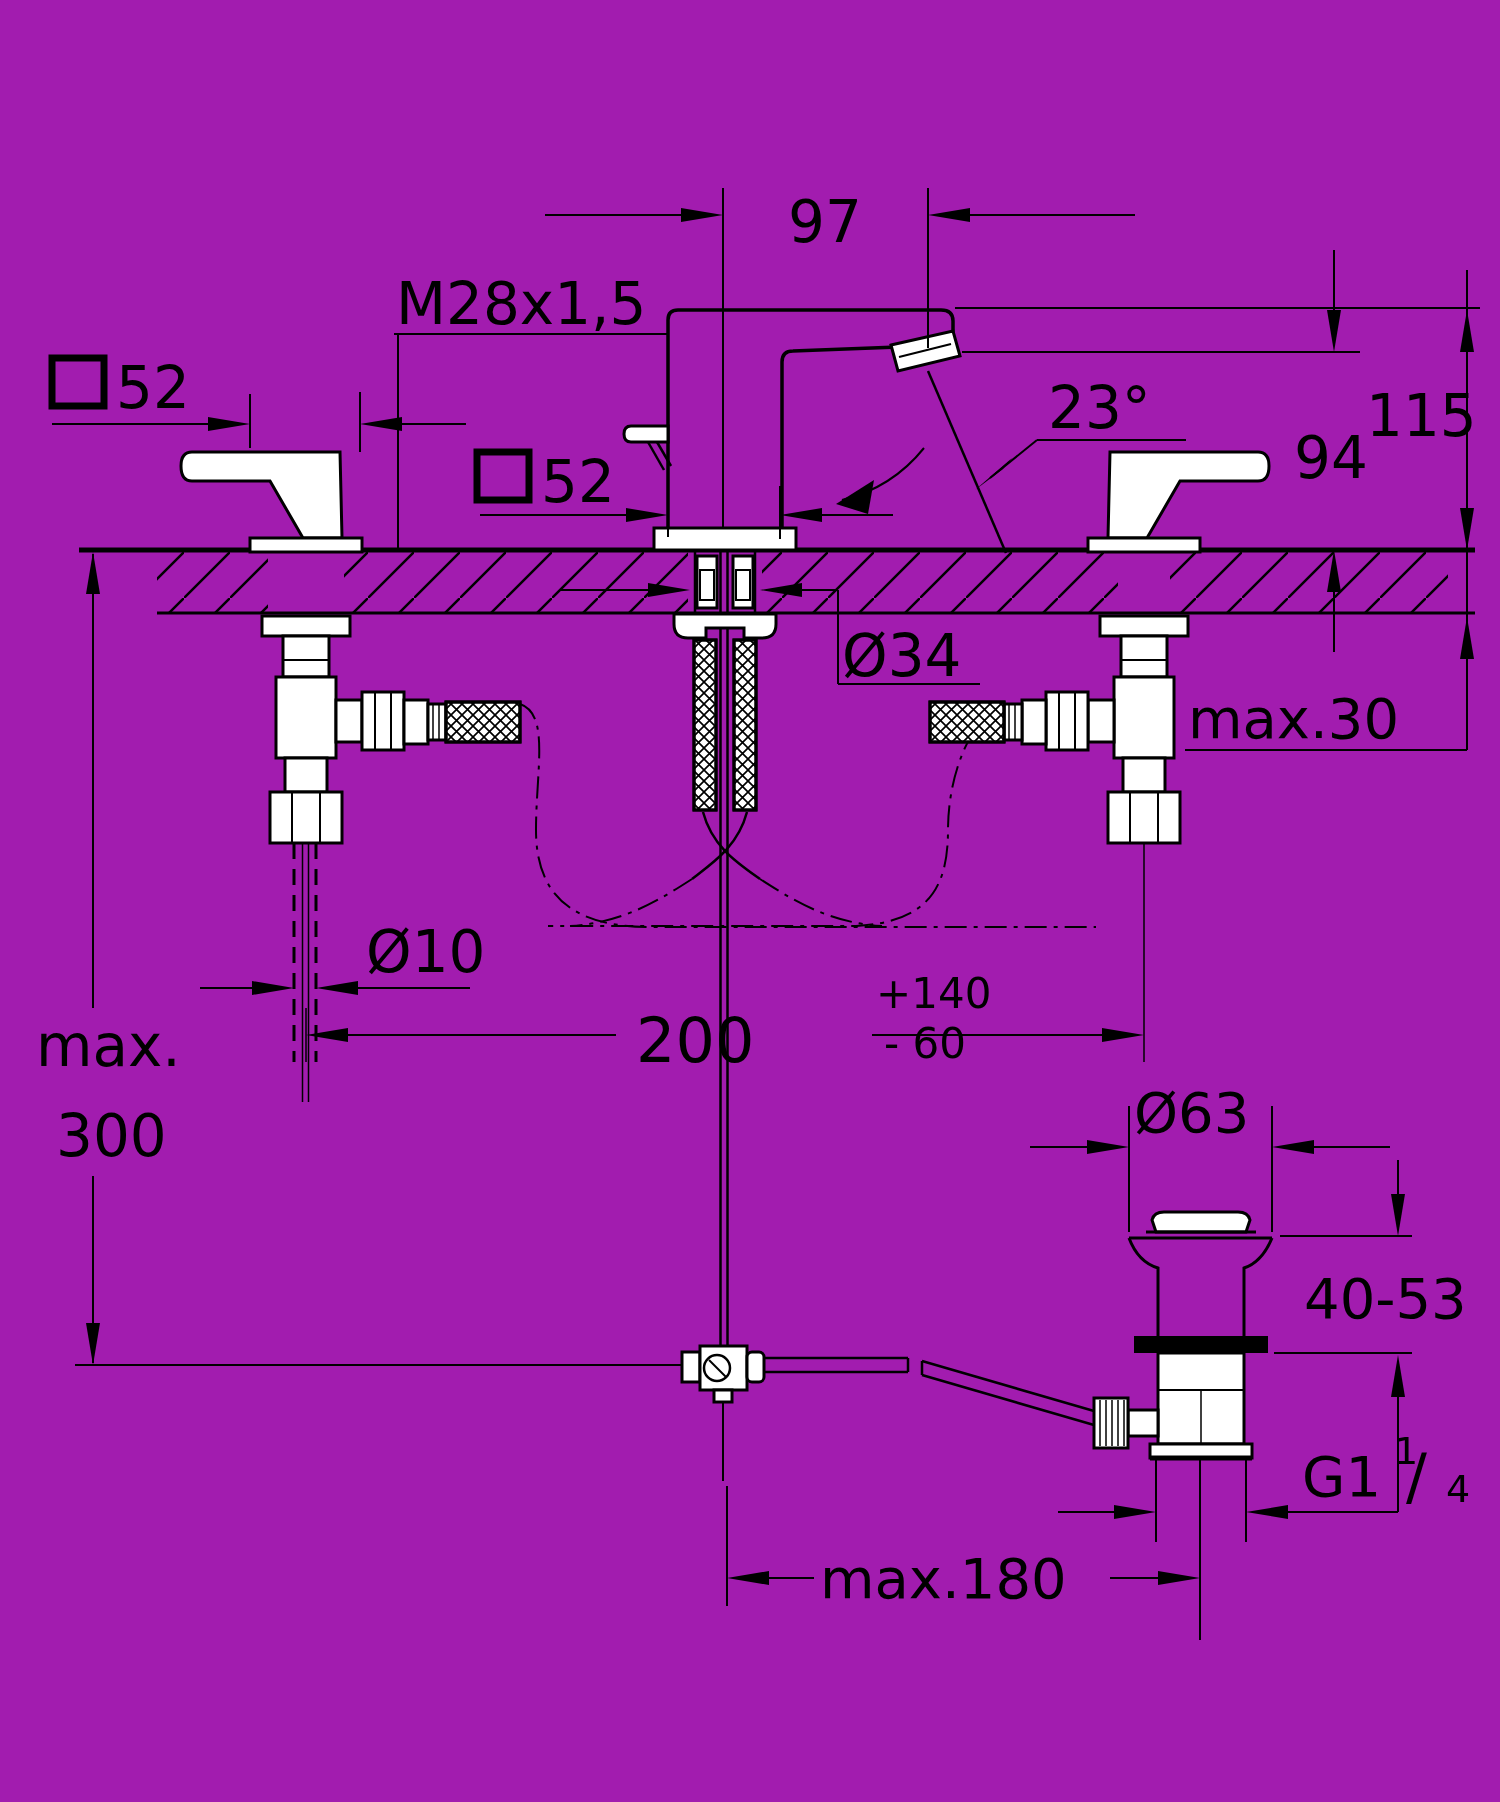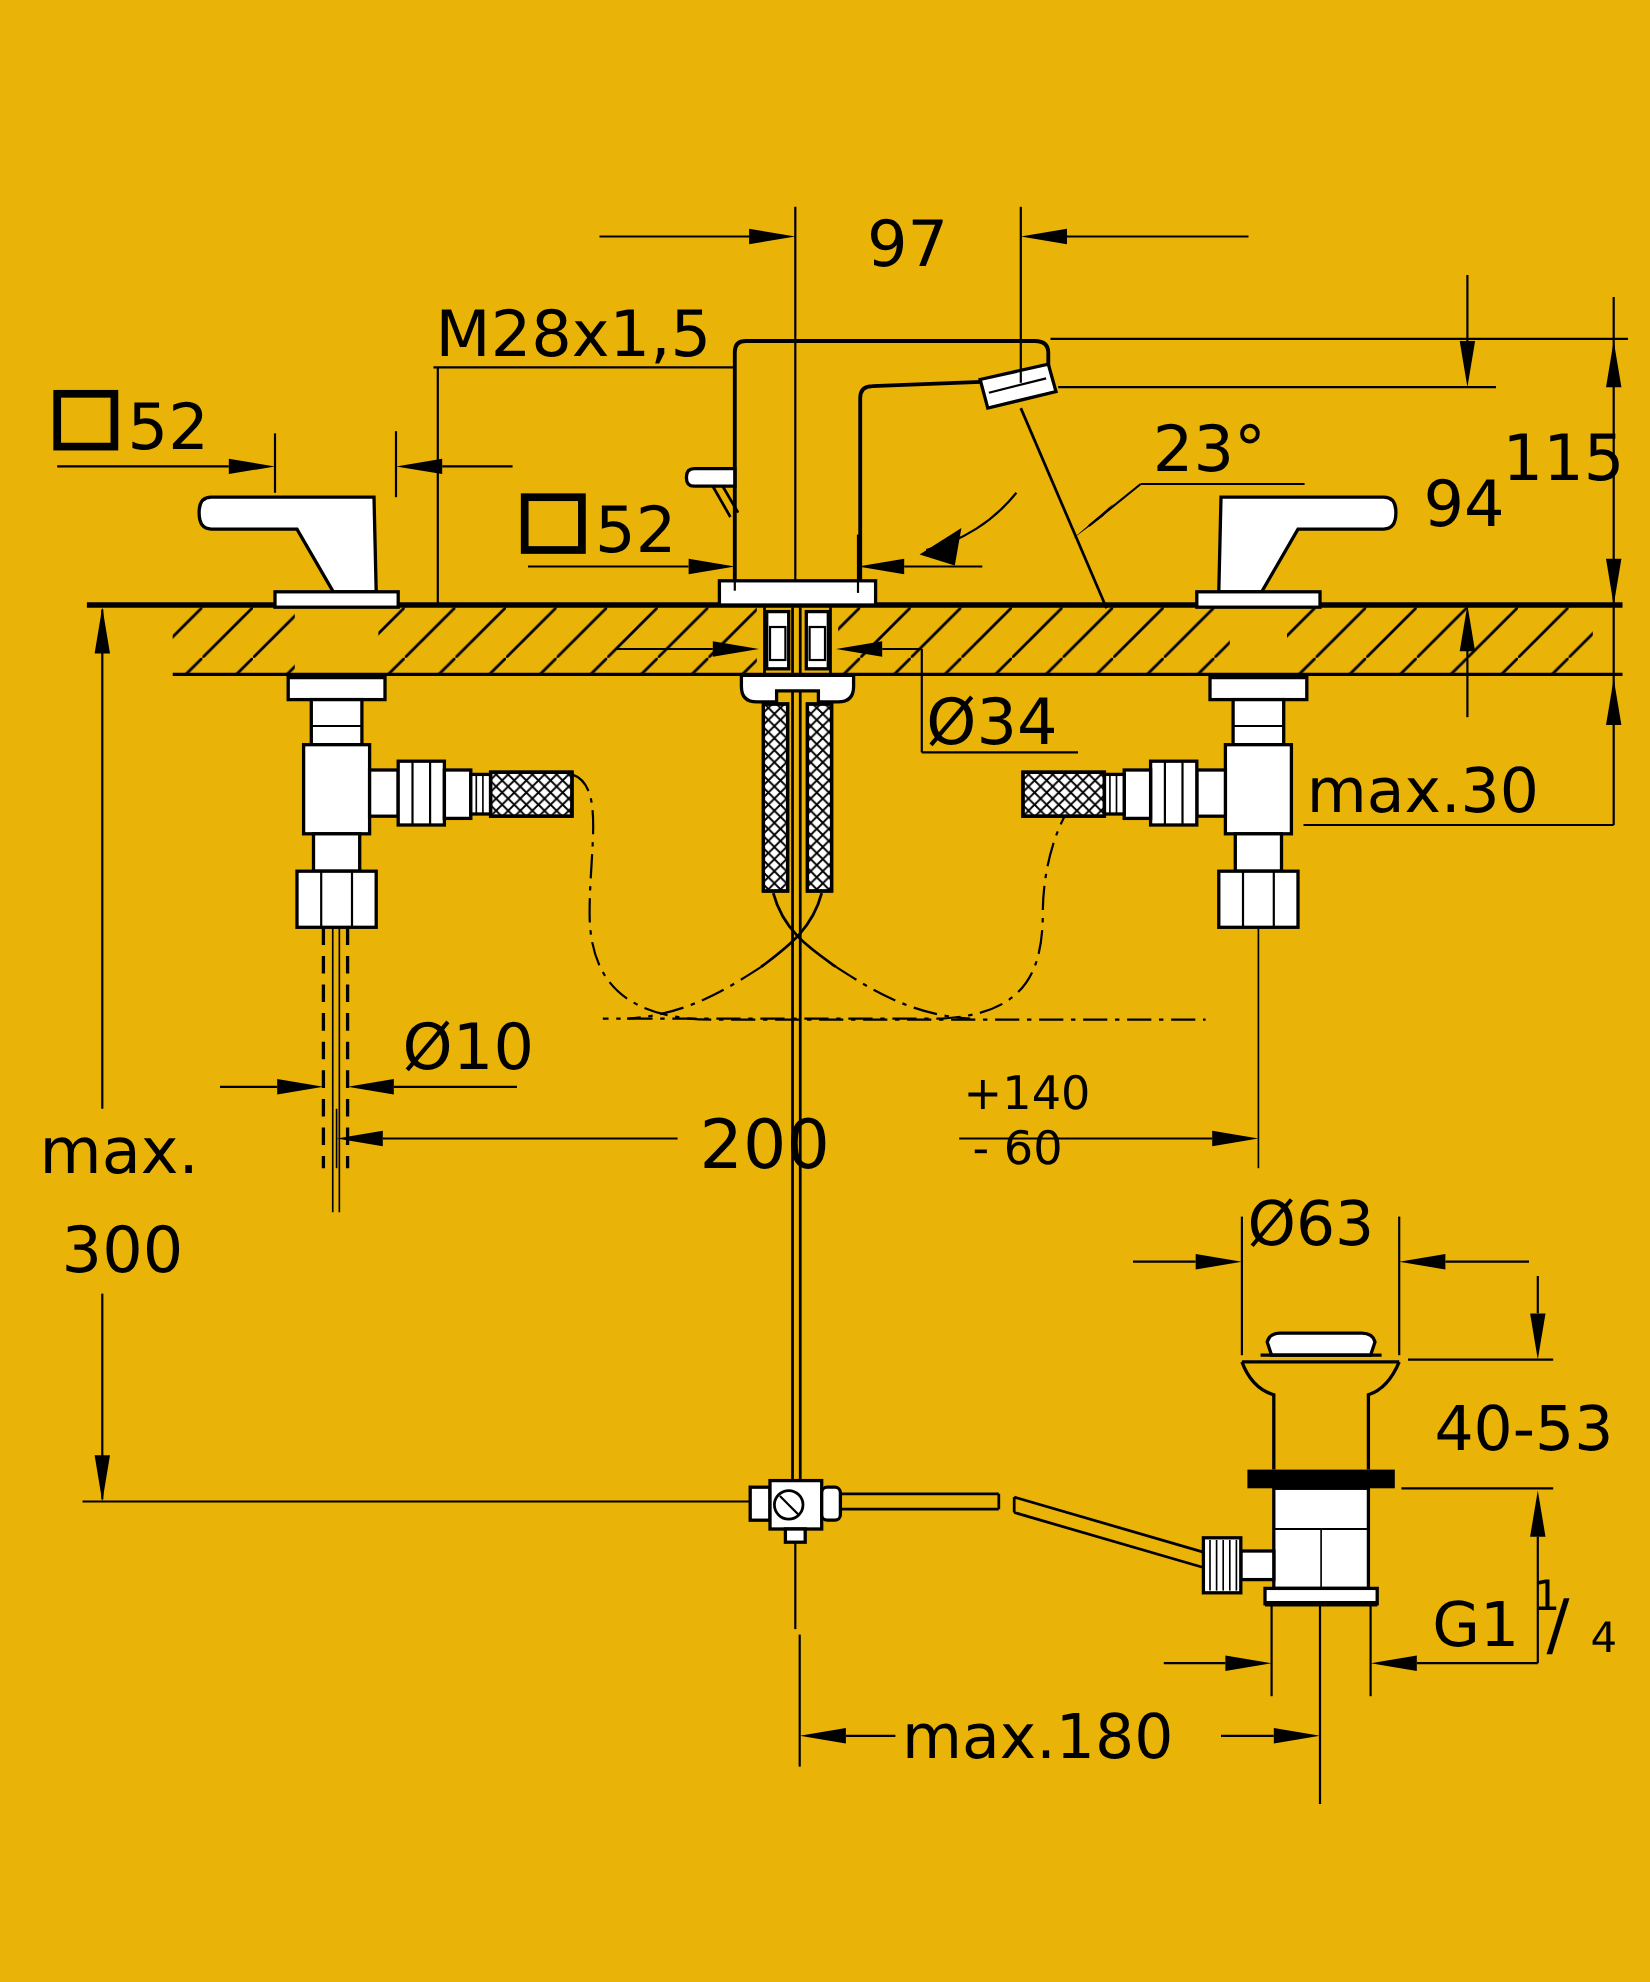--- a/index.html
+++ b/index.html
@@ -1,16 +1,16 @@
 <!DOCTYPE html>
 <html><head>
 <meta charset="utf-8">
 <style>
   html,body{margin:0;padding:0;background:#ffffff;}
-  #stage{position:relative;width:1500px;height:1802px;background:#eab308;overflow:hidden;}
+  #stage{position:relative;width:1500px;height:1802px;background:#a21caf;overflow:hidden;}
   svg{position:absolute;left:0;top:0;}
   .txt{font-family:"DejaVu Sans","Liberation Sans",sans-serif;fill:#000;}
   .ln{stroke:#000;fill:none;}
   .w15{stroke-width:1.5;} .w2{stroke-width:2;} .w25{stroke-width:2.5;}
   .w3{stroke-width:3;} .w35{stroke-width:3.5;} .w5{stroke-width:5;}
   .part{fill:#ffffff;stroke:#000;stroke-width:3;}
   .arrow{fill:#000;stroke:none;}
   .dashdot{stroke-dasharray:22 7 4 7;}
   .dashed{stroke-dasharray:16 10;}
 </style>

